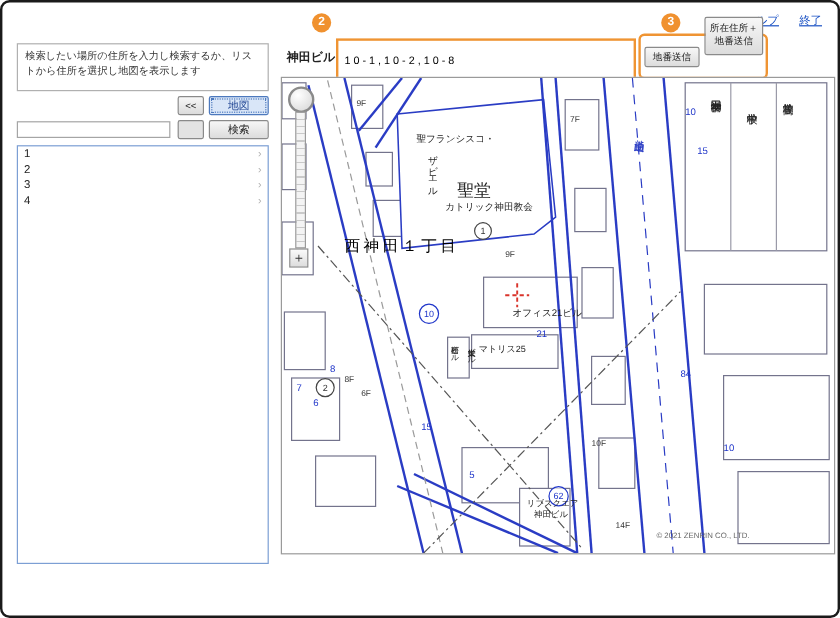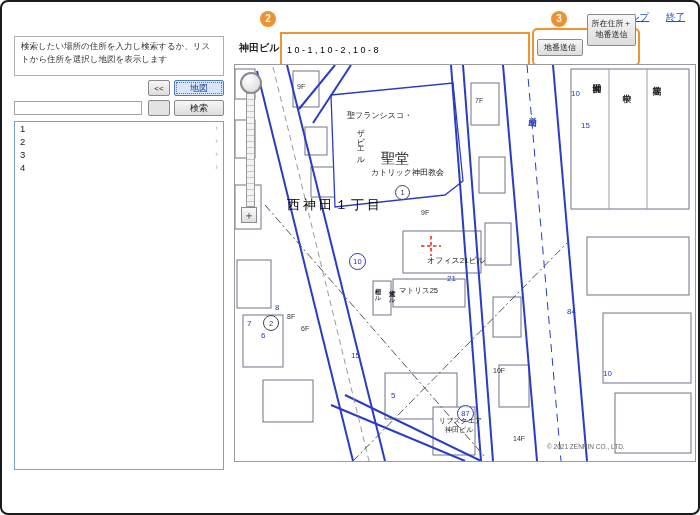--- a/index.html
+++ b/index.html
@@ -147,21 +147,21 @@
     <div class="abs zplus">＋</div>
 
     <div class="mlabel" style="left:52px;top:133px;font-size:13px;letter-spacing:3px;color:#000000;">西神田１丁目</div>
     <div class="mlabel" style="left:112px;top:47px;">聖フランシスコ・</div>
     <div class="mlabel vtext" style="left:120px;top:58px;height:42px;">ザビエル</div>
     <div class="mlabel" style="left:146px;top:86px;font-size:14px;">聖堂</div>
     <div class="mlabel" style="left:136px;top:104px;">カトリック神田教会</div>
     <div class="circ" style="left:160px;top:120px;width:13px;height:13px;">1</div>
     <div class="circ" style="left:28px;top:250px;width:14px;height:14px;">2</div>
     <div class="circ blue" style="left:114px;top:188px;width:15px;height:15px;">10</div>
-    <div class="circ blue" style="left:222px;top:340px;width:15px;height:15px;">87</div>
+    <div class="circ blue" style="left:222px;top:340px;width:15px;height:15px;">62</div>
     <div class="mlabel" style="left:164px;top:192px;margin-left:28px;">オフィス21ビル</div>
     <div class="mlabel" style="left:164px;top:222px;font-size:7.5px;">マトリス25</div>
     <div class="mlabel vtext" style="left:140px;top:218px;font-size:6.5px;height:32px;">松商ビル</div>
     <div class="mlabel vtext" style="left:154px;top:220px;font-size:6.5px;height:34px;">大栄堂ビル</div>
     <div class="mlabel" style="left:204px;top:352px;font-size:7px;">リブスクエア</div>
     <div class="mlabel" style="left:210px;top:361px;font-size:7px;">神田ビル</div>
     <div class="mlabel vtext" style="left:356px;top:12px;font-size:9px;height:80px;">神田女学園</div>
     <div class="mlabel vtext" style="left:386px;top:22px;font-size:9px;height:60px;">中学校</div>
     <div class="mlabel vtext" style="left:416px;top:14px;font-size:9px;height:70px;">高等学校</div>
     <div class="mlabel vtext" style="left:290px;top:45px;height:80px;color:#2a3cc4;font-size:9px;transform:rotate(4deg);">白山通り</div>

